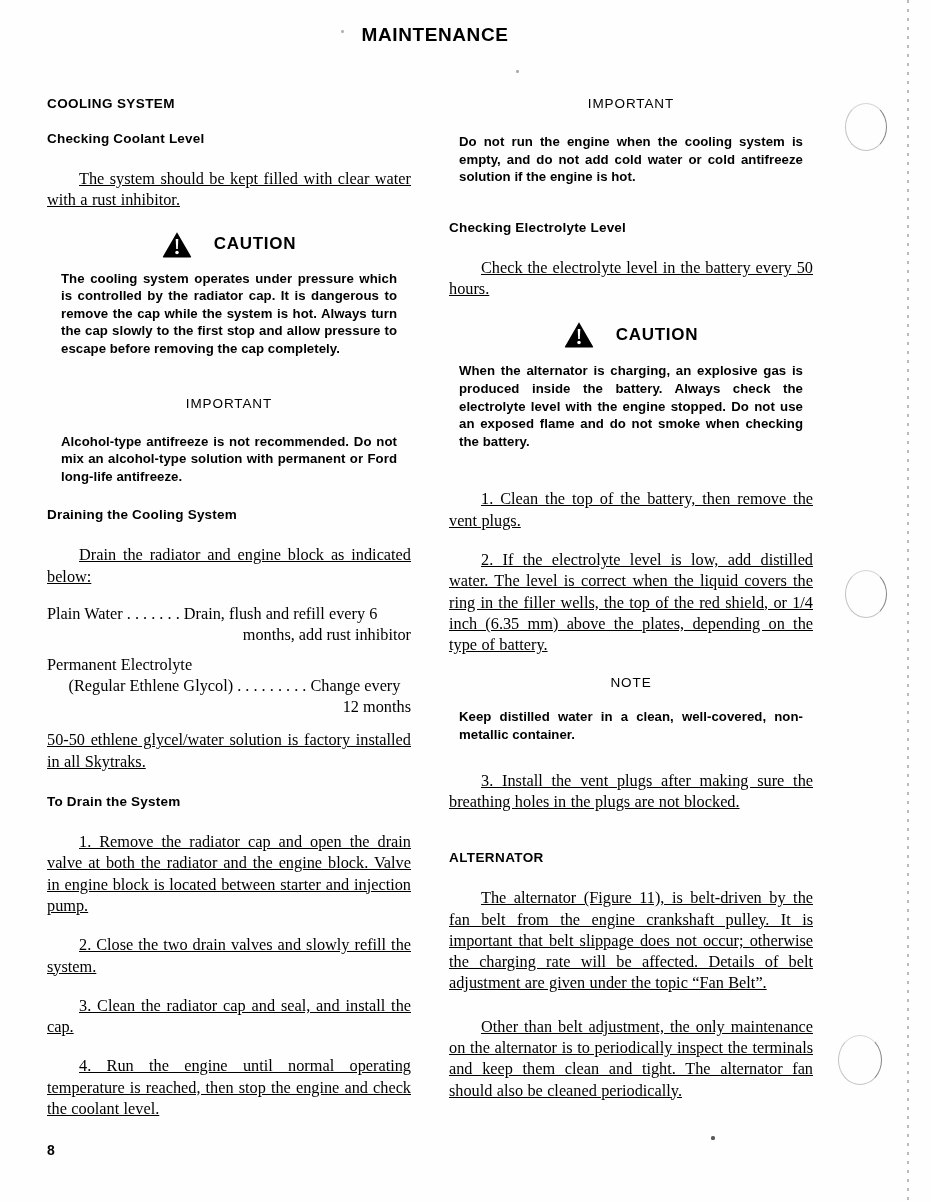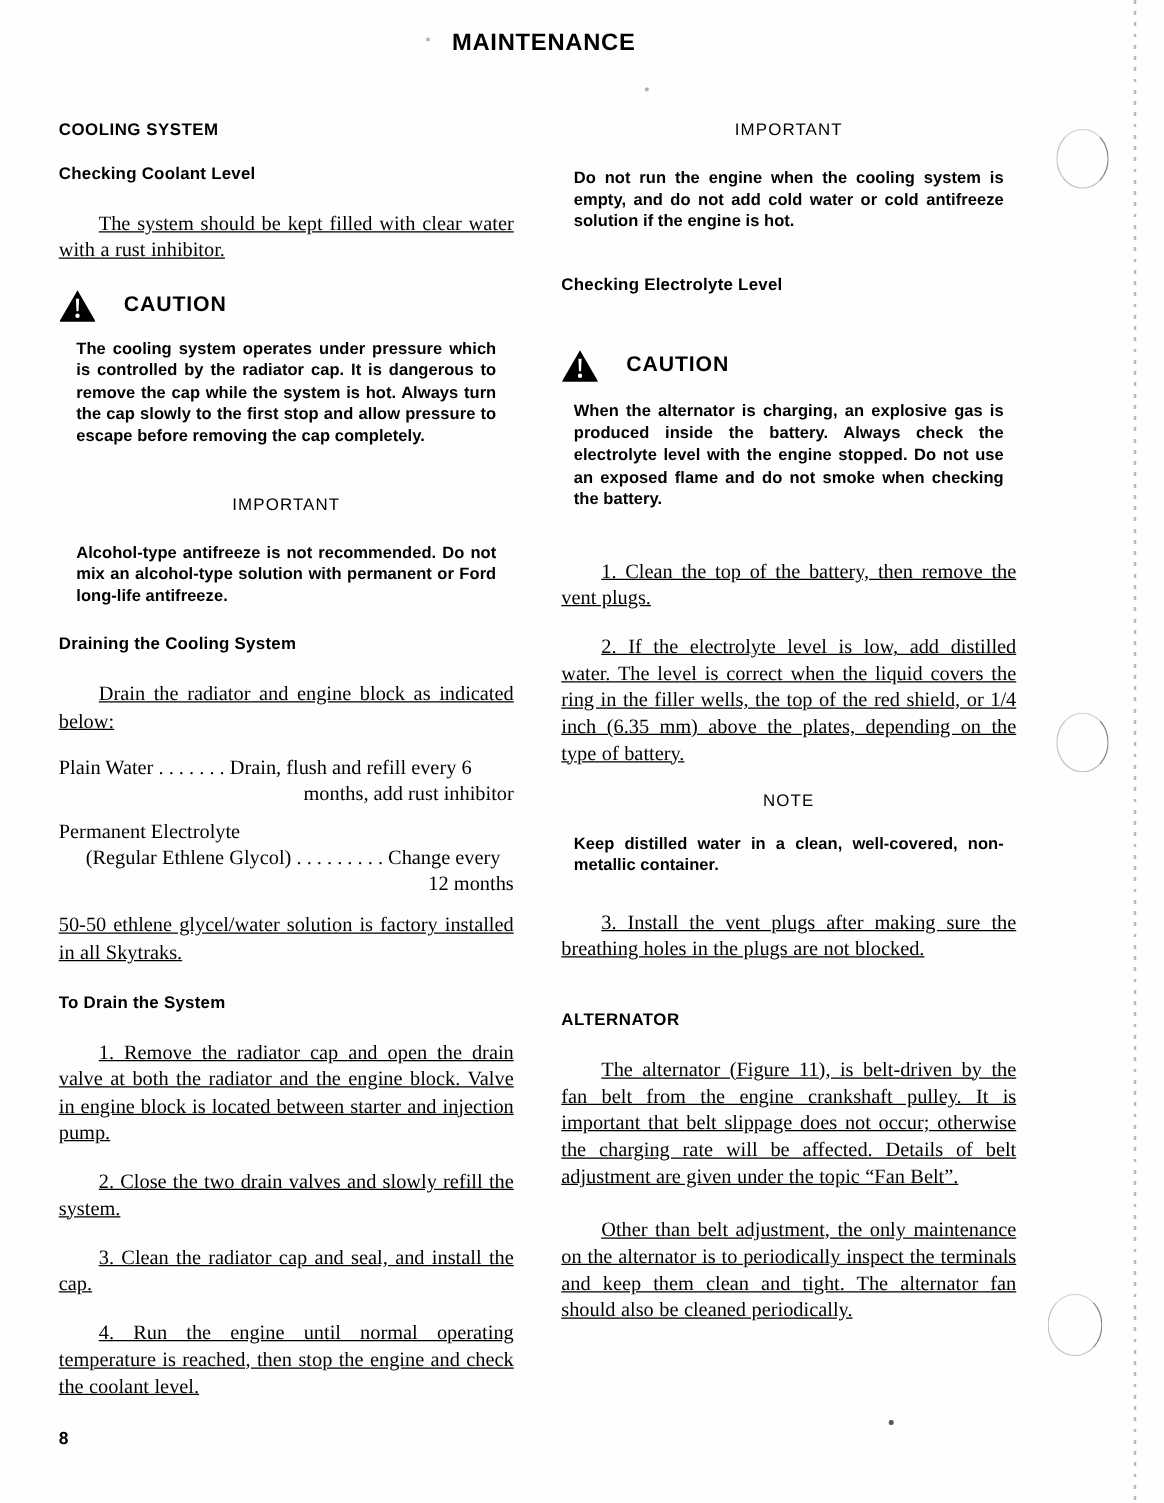--- a/index.html
+++ b/index.html
@@ -95,20 +95,21 @@
     font-weight: normal;
     font-size: 13.5px;
     text-align: center;
     letter-spacing: 0.9px;
   }
 
   
   .caution-row {
     display: flex;
     align-items: center;
+    justify-content: center;
     gap: 22px;
   }
   .caution-word {
     font-family: "Liberation Sans", "DejaVu Sans", sans-serif;
     font-weight: bold;
     font-size: 17px;
     letter-spacing: 0.7px;
   }
   .tri {
     width: 30px;
@@ -266,20 +267,21 @@
     <div class="spacer-22"></div>
 
     <div class="warn-block-r">
       <p class="warn">Do not run the engine when the cooling system is empty, and do not add cold water or cold antifreeze solution if the engine is hot.</p>
     </div>
     <div class="spacer-34"></div>
 
     <h3 class="sub-head">Checking Electrolyte Level</h3>
     <div class="spacer-22"></div>
 
+    <p class="body">Check the electrolyte level in the battery every 50 hours.</p>
     <div class="spacer-22"></div>
 
     <div class="caution-row">
       <svg class="tri" viewBox="0 0 30 27">
         <path d="M15 1.2 L29 25.4 Q29.6 26.4 28.4 26.4 L1.6 26.4 Q0.4 26.4 1 25.4 Z" fill="#000000"></path>
         <path d="M13.7 8.0 L16.3 8.0 L15.8 18.0 L14.2 18.0 Z" fill="#ffffff"></path>
         <circle cx="15" cy="21.6" r="1.75" fill="#ffffff"></circle>
       </svg>
       <span class="caution-word">CAUTION</span>
     </div>

